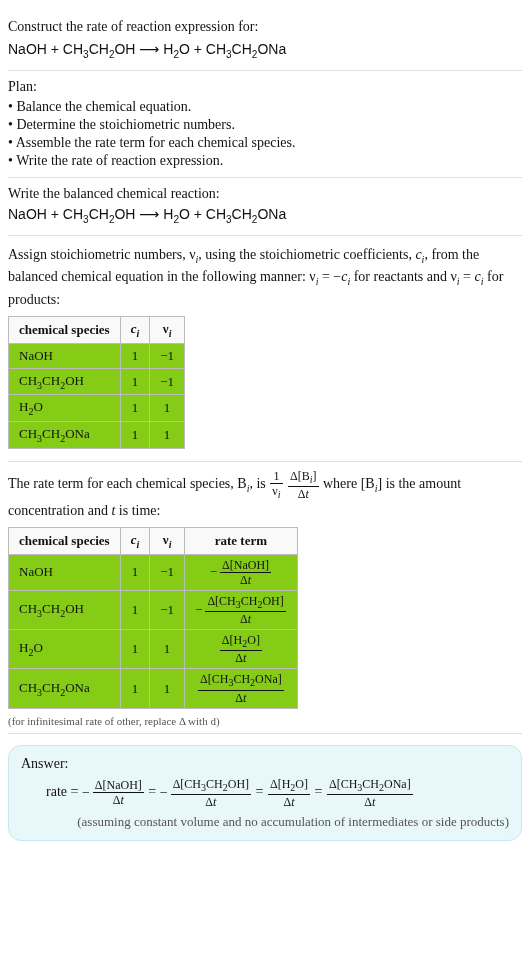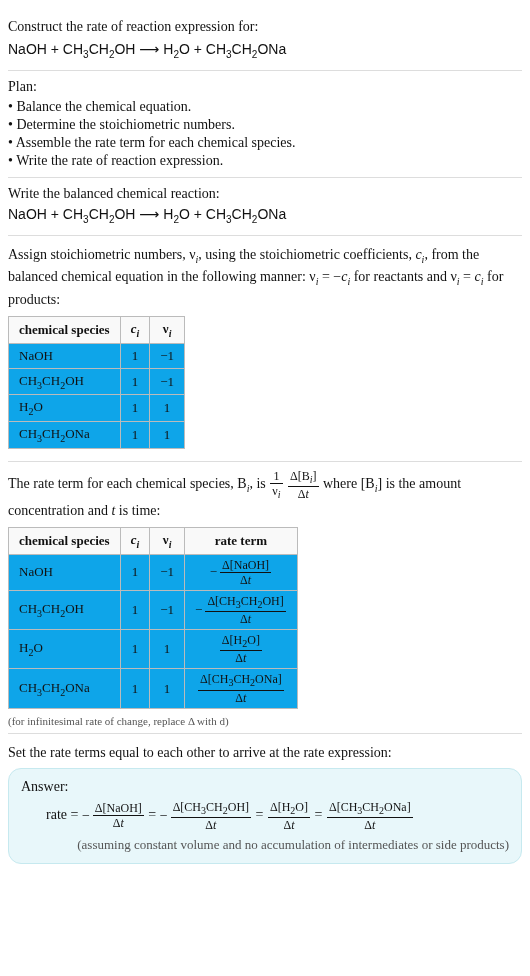--- a/index.html
+++ b/index.html
@@ -36,21 +36,21 @@
   table.data {
     border-collapse: collapse;
     margin: 6px 0;
     font-size: 13px;
   }
   table.data th, table.data td {
     border: 1px solid #bbb;
     padding: 4px 10px;
     text-align: center;
     font-weight: normal;
-    background: #0ea5e9;
+    background: #84cc16;
   }
   table.data th {
     background: #f9f9f9;
     font-weight: bold;
   }
   .note {
     font-size: 11px;
     color: #555;
     margin-top: 2px;
   }
@@ -194,23 +194,22 @@
       <td><span class="frac"><span class="num">Δ[H<sub>2</sub>O]</span><span class="den">Δ<span class="ital">t</span></span></span></td>
     </tr>
     <tr>
       <td style="text-align:left">CH<sub>3</sub>CH<sub>2</sub>ONa</td>
       <td>1</td>
       <td>1</td>
       <td><span class="frac"><span class="num">Δ[CH<sub>3</sub>CH<sub>2</sub>ONa]</span><span class="den">Δ<span class="ital">t</span></span></span></td>
     </tr>
   </tbody>
     </table>
-  <div class="note">(for infinitesimal rate of change, replace Δ with d)</div>
-</div>
-
-<div class="section">
-  <div class="prompt-line">Set the rate terms equal to each other to arrive at the rate expression:</div>
+  <div class="note">(for infinitesimal rate of other, replace Δ with d)</div>
+</div>
+
+<div class="section">
   <div class="answer-box">
     <div class="answer-title">Answer:</div>
     <div class="answer-eq" id="answer-eq"><span>rate</span> = <span class="neg">−</span><span class="frac"><span class="num">Δ[NaOH]</span><span class="den">Δ<span class="ital">t</span></span></span> = <span class="neg">−</span><span class="frac"><span class="num">Δ[CH<sub>3</sub>CH<sub>2</sub>OH]</span><span class="den">Δ<span class="ital">t</span></span></span> = <span class="frac"><span class="num">Δ[H<sub>2</sub>O]</span><span class="den">Δ<span class="ital">t</span></span></span> = <span class="frac"><span class="num">Δ[CH<sub>3</sub>CH<sub>2</sub>ONa]</span><span class="den">Δ<span class="ital">t</span></span></span></div>
     <div class="answer-note">(assuming constant volume and no accumulation of intermediates or side products)</div>
   </div>
 </div>
 
 </body></html>

